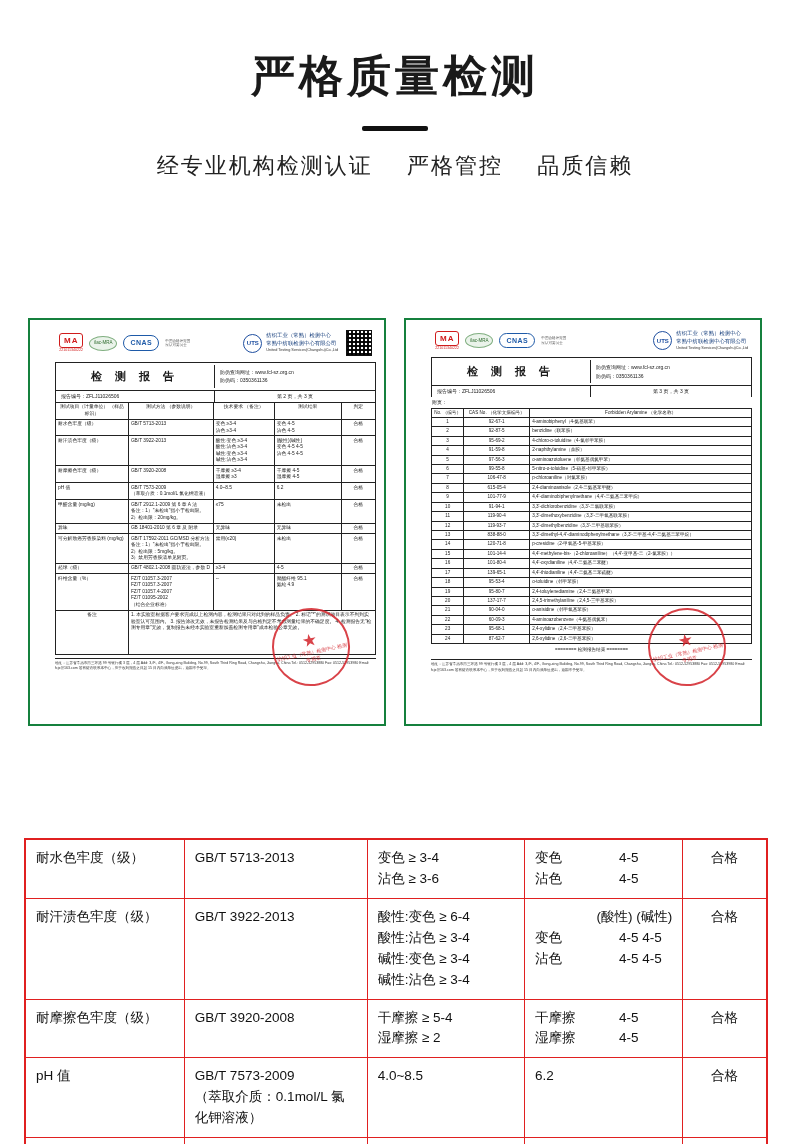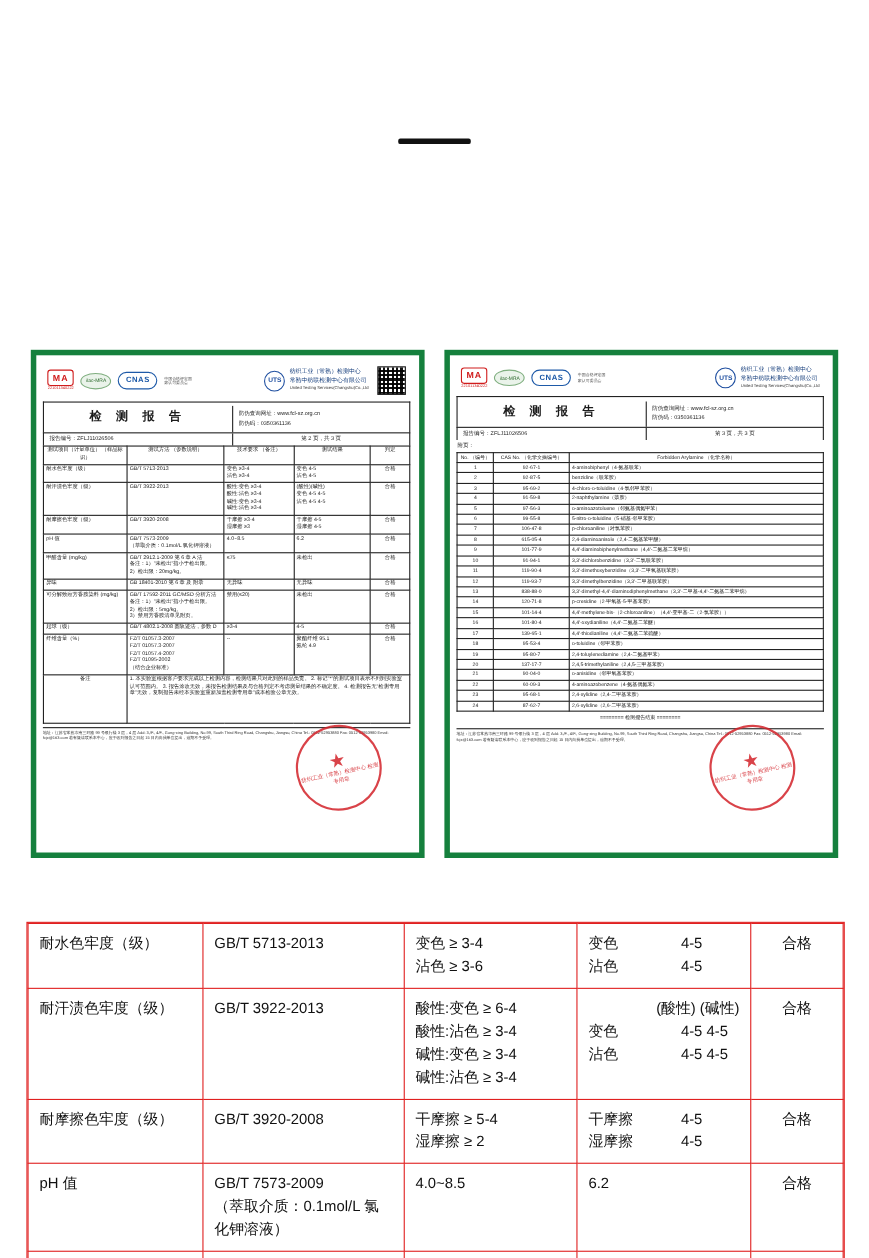--- a/index.html
+++ b/index.html
@@ -38,28 +38,28 @@
   .reports{
     position:absolute;
     top:318px;left:28px;
     width:734px;
     display:flex;
     justify-content:space-between;
   }
   .report{
     width:358px;
     background:#fff;
-    border:5px solid #15803d;
+    border:2px solid #15803d;
     box-sizing:border-box;
-    padding:8px 8px 6px 6px;
+    padding:8px 8px 6px 25px;
     font-size:5.2px;
     line-height:1.35;
     color:#1b1b1b;
     position:relative;
-    height:462px;
+    height:408px;
     overflow:hidden;
   }
   .rep-top{
     display:flex;align-items:center;justify-content:space-between;
     padding:2px 4px 6px 4px;
     border-bottom:0;
   }
   .logos{display:flex;align-items:center;gap:6px;}
   .logo-ma{
     border:1.2px solid #d01c1c;color:#d01c1c;
@@ -85,21 +85,21 @@
   }
   .uts-lines{font-size:5.4px;color:#123b7a;line-height:1.45;}
   .uts-lines .en{font-size:3.8px;color:#333;}
   .qr{width:24px;height:24px;background:
      repeating-linear-gradient(0deg,#111 0 2px,#fff 2px 4px),
      repeating-linear-gradient(90deg,#111 0 2px,transparent 2px 4px);
      background-blend-mode:multiply;border:1px solid #111;margin-left:4px;}
 
   .rep-title{
     border:1px solid #222;border-bottom:none;
-    display:flex;align-items:flex-end;
+    display:flex;align-items:center;
   }
   .rep-title .cell-t{
     flex:1;display:flex;flex-direction:column;justify-content:center;align-items:center;
     padding:6px 0;
   }
   .rep-title .big{font-size:11px;letter-spacing:5px;font-weight:bold;}
   .rep-title .side{
     width:150px;border-left:1px solid #222;font-size:5px;padding:4px 5px;
     display:flex;flex-direction:column;justify-content:center;gap:2px;
   }
@@ -157,25 +157,32 @@
   .sumline .k{min-width:74px;display:inline-block;}
   .nowrap{white-space:nowrap;}
 </style>
 </head>
 <body>
 
 <div class="page">
 
   <div class="hero">
     <h1>
-      <br>
+      <span>严格质量检测</span><br>
     </h1>
     <div class="rule"></div>
   </div>
 
+  <div class="subtitle">
+    <span>经专业机构检测认证</span>
+    <span class="gap"></span>
+    <span>严格管控</span>
+    <span class="gap"></span>
+    <span>品质信赖</span>
+  </div>
 
   <div class="reports">
 
     <div class="report">
       <div class="rep-top">
         <div class="logos">
           <div>
             <div class="logo-ma">MA</div>
             <div class="logo-sub">221011340222</div>
           </div>

